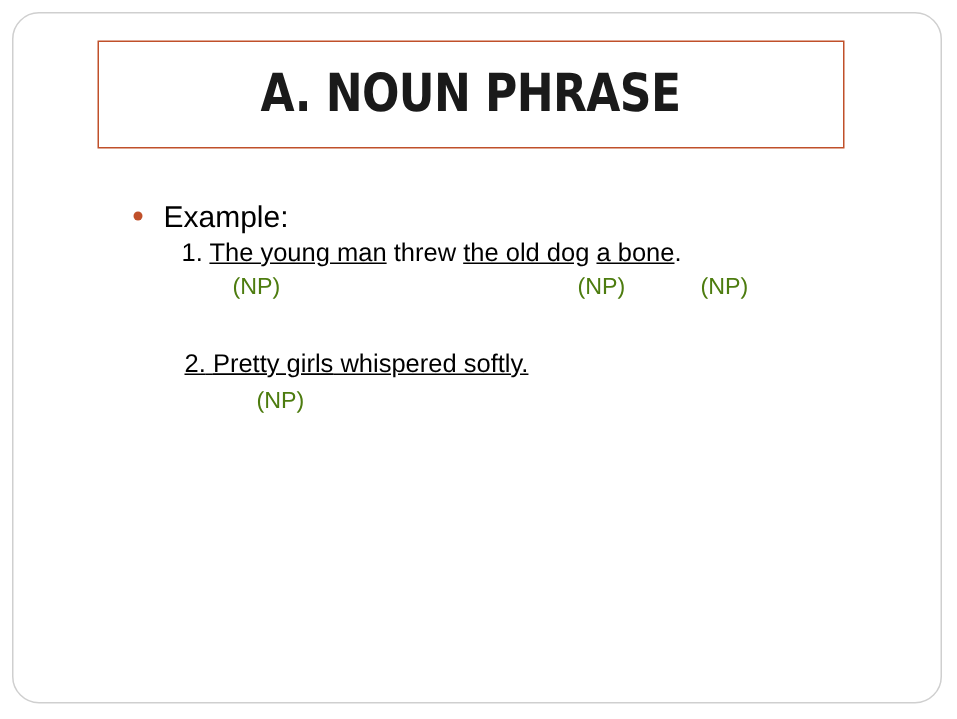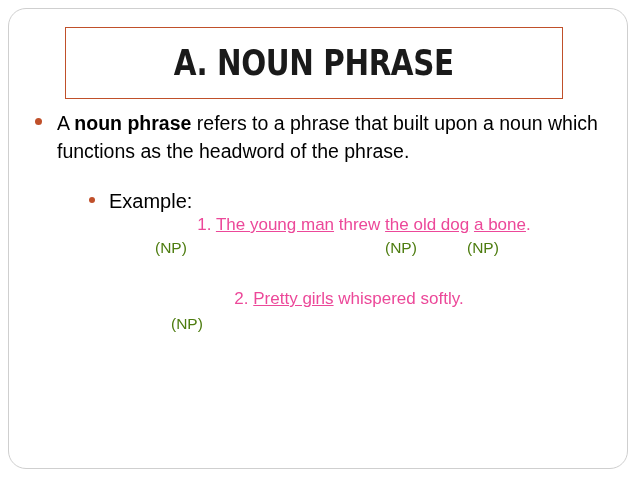--- a/index.html
+++ b/index.html
@@ -88,25 +88,24 @@
     width: 6px;
     height: 6px;
     background: #c0502a;
     border-radius: 50%;
   }
 
   .num-line {
     margin-left: 90px;
     font-size: 17px;
     line-height: 24px;
-    color: #ec4899;
+    color: #000000;
     white-space: nowrap;
-    text-align: center;
   }
-  .num-line.second { margin-top: 26px; margin-left: 60px; }
+  .num-line.second { margin-top: 26px; margin-left: 92px; text-decoration: underline; }
   .u { text-decoration: underline; }
 
   .np-row {
     position: relative;
     height: 22px;
     font-size: 15.5px;
     color: #4d7c0f;
     margin-top: 2px;
   }
   .np-row span { position: absolute; top: 0; }
@@ -116,24 +115,20 @@
 <body>
 
 <div class="slide">
 
   <div class="title-box">
     <div class="title-text">A. NOUN PHRASE</div>
   </div>
 
   <div class="body">
 
-    <div class="bullet-l1">
-      <span class="dot"></span>
-      <span>A </span><b>noun phrase</b><span> refers to a phrase that built upon a noun which functions as the headword of the phrase.</span>
-    </div>
 
     <div class="bullet-l2">
       <span class="dot"></span>
       <span>Example:</span>
     </div>
 
     <div class="num-line">
       <span>1.</span>
       <span class="u">The young man</span><span> threw </span><span class="u">the old dog</span><span> </span><span class="u">a bone</span><span>.</span>
     </div>

